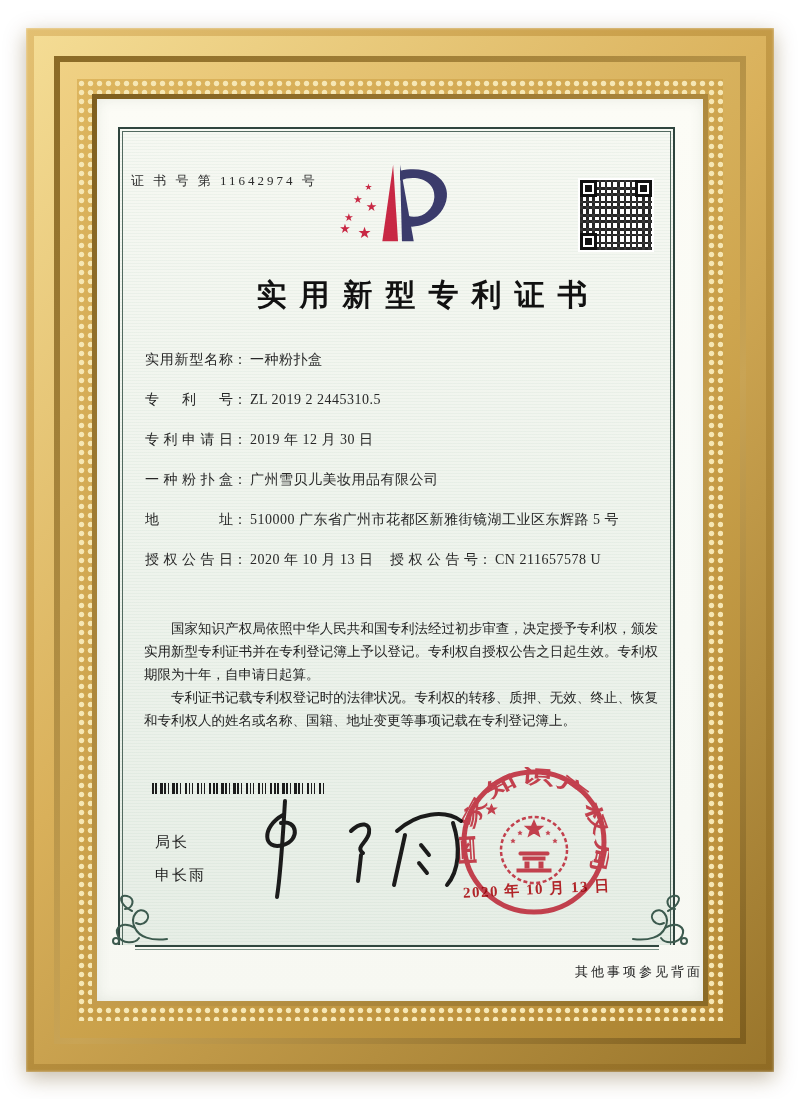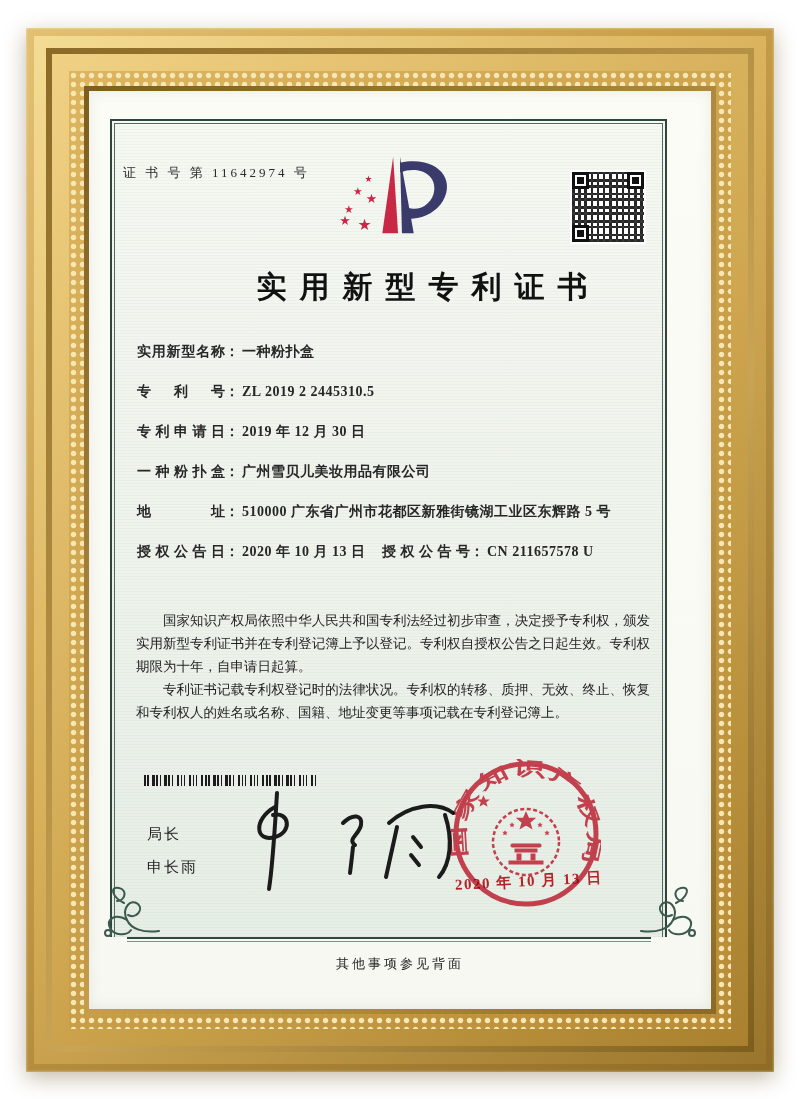--- a/index.html
+++ b/index.html
@@ -8,21 +8,21 @@
     font-family:"Liberation Serif","DejaVu Serif",serif;
     position:relative;
   }
   
   .frame-outer{
     position:absolute;left:26px;top:28px;width:748px;height:1044px;
     box-sizing:border-box;padding:8px;
     background:linear-gradient(135deg,#e3c072 0%,#caa04b 35%,#8f6b24 100%);
     box-shadow:0 6px 20px rgba(90,60,10,.35), inset 0 0 3px rgba(255,255,255,.6);
   }
-  .frame-b2{box-sizing:border-box;width:100%;height:100%;padding:12px;
+  .frame-b2{box-sizing:border-box;width:100%;height:100%;padding:20px;
     background:linear-gradient(135deg,#f4dc94 0%,#d9b05a 45%,#9a762c 100%);}
   .frame-b3{box-sizing:border-box;width:100%;height:100%;padding:6px;
     background:linear-gradient(135deg,#8a6a26 0%,#c9a455 60%,#7e5e1e 100%);}
   .frame-b4{box-sizing:border-box;width:100%;height:100%;padding:17px;
     background:linear-gradient(135deg,#f0d184 0%,#cfa64f 55%,#a9812f 100%);}
   .frame-b5{box-sizing:border-box;width:100%;height:100%;padding:15px;
     background:
       radial-gradient(circle at 50% 50%, #f6e7b4 0 2.2px, rgba(0,0,0,0) 3.2px),
       linear-gradient(135deg,#ddb55e,#b98d38);
     background-size:9px 9px,100% 100%;}
@@ -59,21 +59,21 @@
     background-blend-mode:screen;}
   .finder{position:absolute;width:17px;height:17px;border:3px solid #111;background:#fff;box-sizing:border-box;}
   .finder i{position:absolute;left:2px;top:2px;width:7px;height:7px;background:#111;display:block;}
   .finder.tl{left:2px;top:2px;} .finder.tr{right:2px;top:2px;} .finder.bl{left:2px;bottom:2px;}
   .title{
     position:absolute;left:0;right:0;top:176px;text-align:center;
     font-size:30px;font-weight:bold;letter-spacing:13px;color:#111;
     font-family:"DejaVu Serif","Liberation Serif",serif;text-indent:13px;margin-left:44px;
   }
   
-  .fields{position:absolute;left:48px;top:250px;width:512px;font-size:14px;color:#272727;font-weight:bold;}
+  .fields{position:absolute;left:48px;top:250px;width:512px;font-size:14px;color:#272727;}
   .field-row{position:relative;line-height:22px;margin-bottom:18px;white-space:nowrap;}
   .field-label{display:inline-block;width:88px;text-align:justify;text-align-last:justify;vertical-align:top;}
   .field-colon{display:inline-block;}
   .field-value{margin-left:3px;letter-spacing:.5px;}
   .gazette-pair{position:absolute;left:245px;top:0;}
   
   .body-text{position:absolute;left:47px;top:518px;width:514px;font-size:13.5px;line-height:23px;
     text-align:justify;color:#1f1f1f;}
   .body-text p{margin:0;text-indent:2em;}
   
@@ -87,21 +87,21 @@
     position:absolute;left:366px;top:780px;width:185px;font-size:15px;font-weight:bold;
     color:#c5272d;letter-spacing:1.5px;transform:rotate(-3deg);mix-blend-mode:multiply;white-space:nowrap;
   }
   
   .page-info{position:absolute;left:0;right:0;top:820px;text-align:center;font-size:12.5px;color:#222;letter-spacing:1px;}
   .bottom-rule{position:absolute;left:38px;top:846px;width:524px;height:2px;
     border-top:2px solid #31473f;border-bottom:1px solid #7a9186;}
   .flourish{position:absolute;top:792px;}
   .flourish.left{left:12px;}
   .flourish.right{right:12px;transform:scaleX(-1);}
-  .back-note{position:absolute;left:0;right:0;top:864px;text-align:center;font-size:13px;color:#1e1e1e;letter-spacing:3px;}
+  .back-note{position:absolute;left:0;right:0;top:864px;text-align:right;font-size:13px;color:#1e1e1e;letter-spacing:3px;}
 </style>
 </head>
 <body>
 
 <div class="frame-outer">
  <div class="frame-b2">
   <div class="frame-b3">
    <div class="frame-b4">
     <div class="frame-b5">
      <div class="frame-b6">

